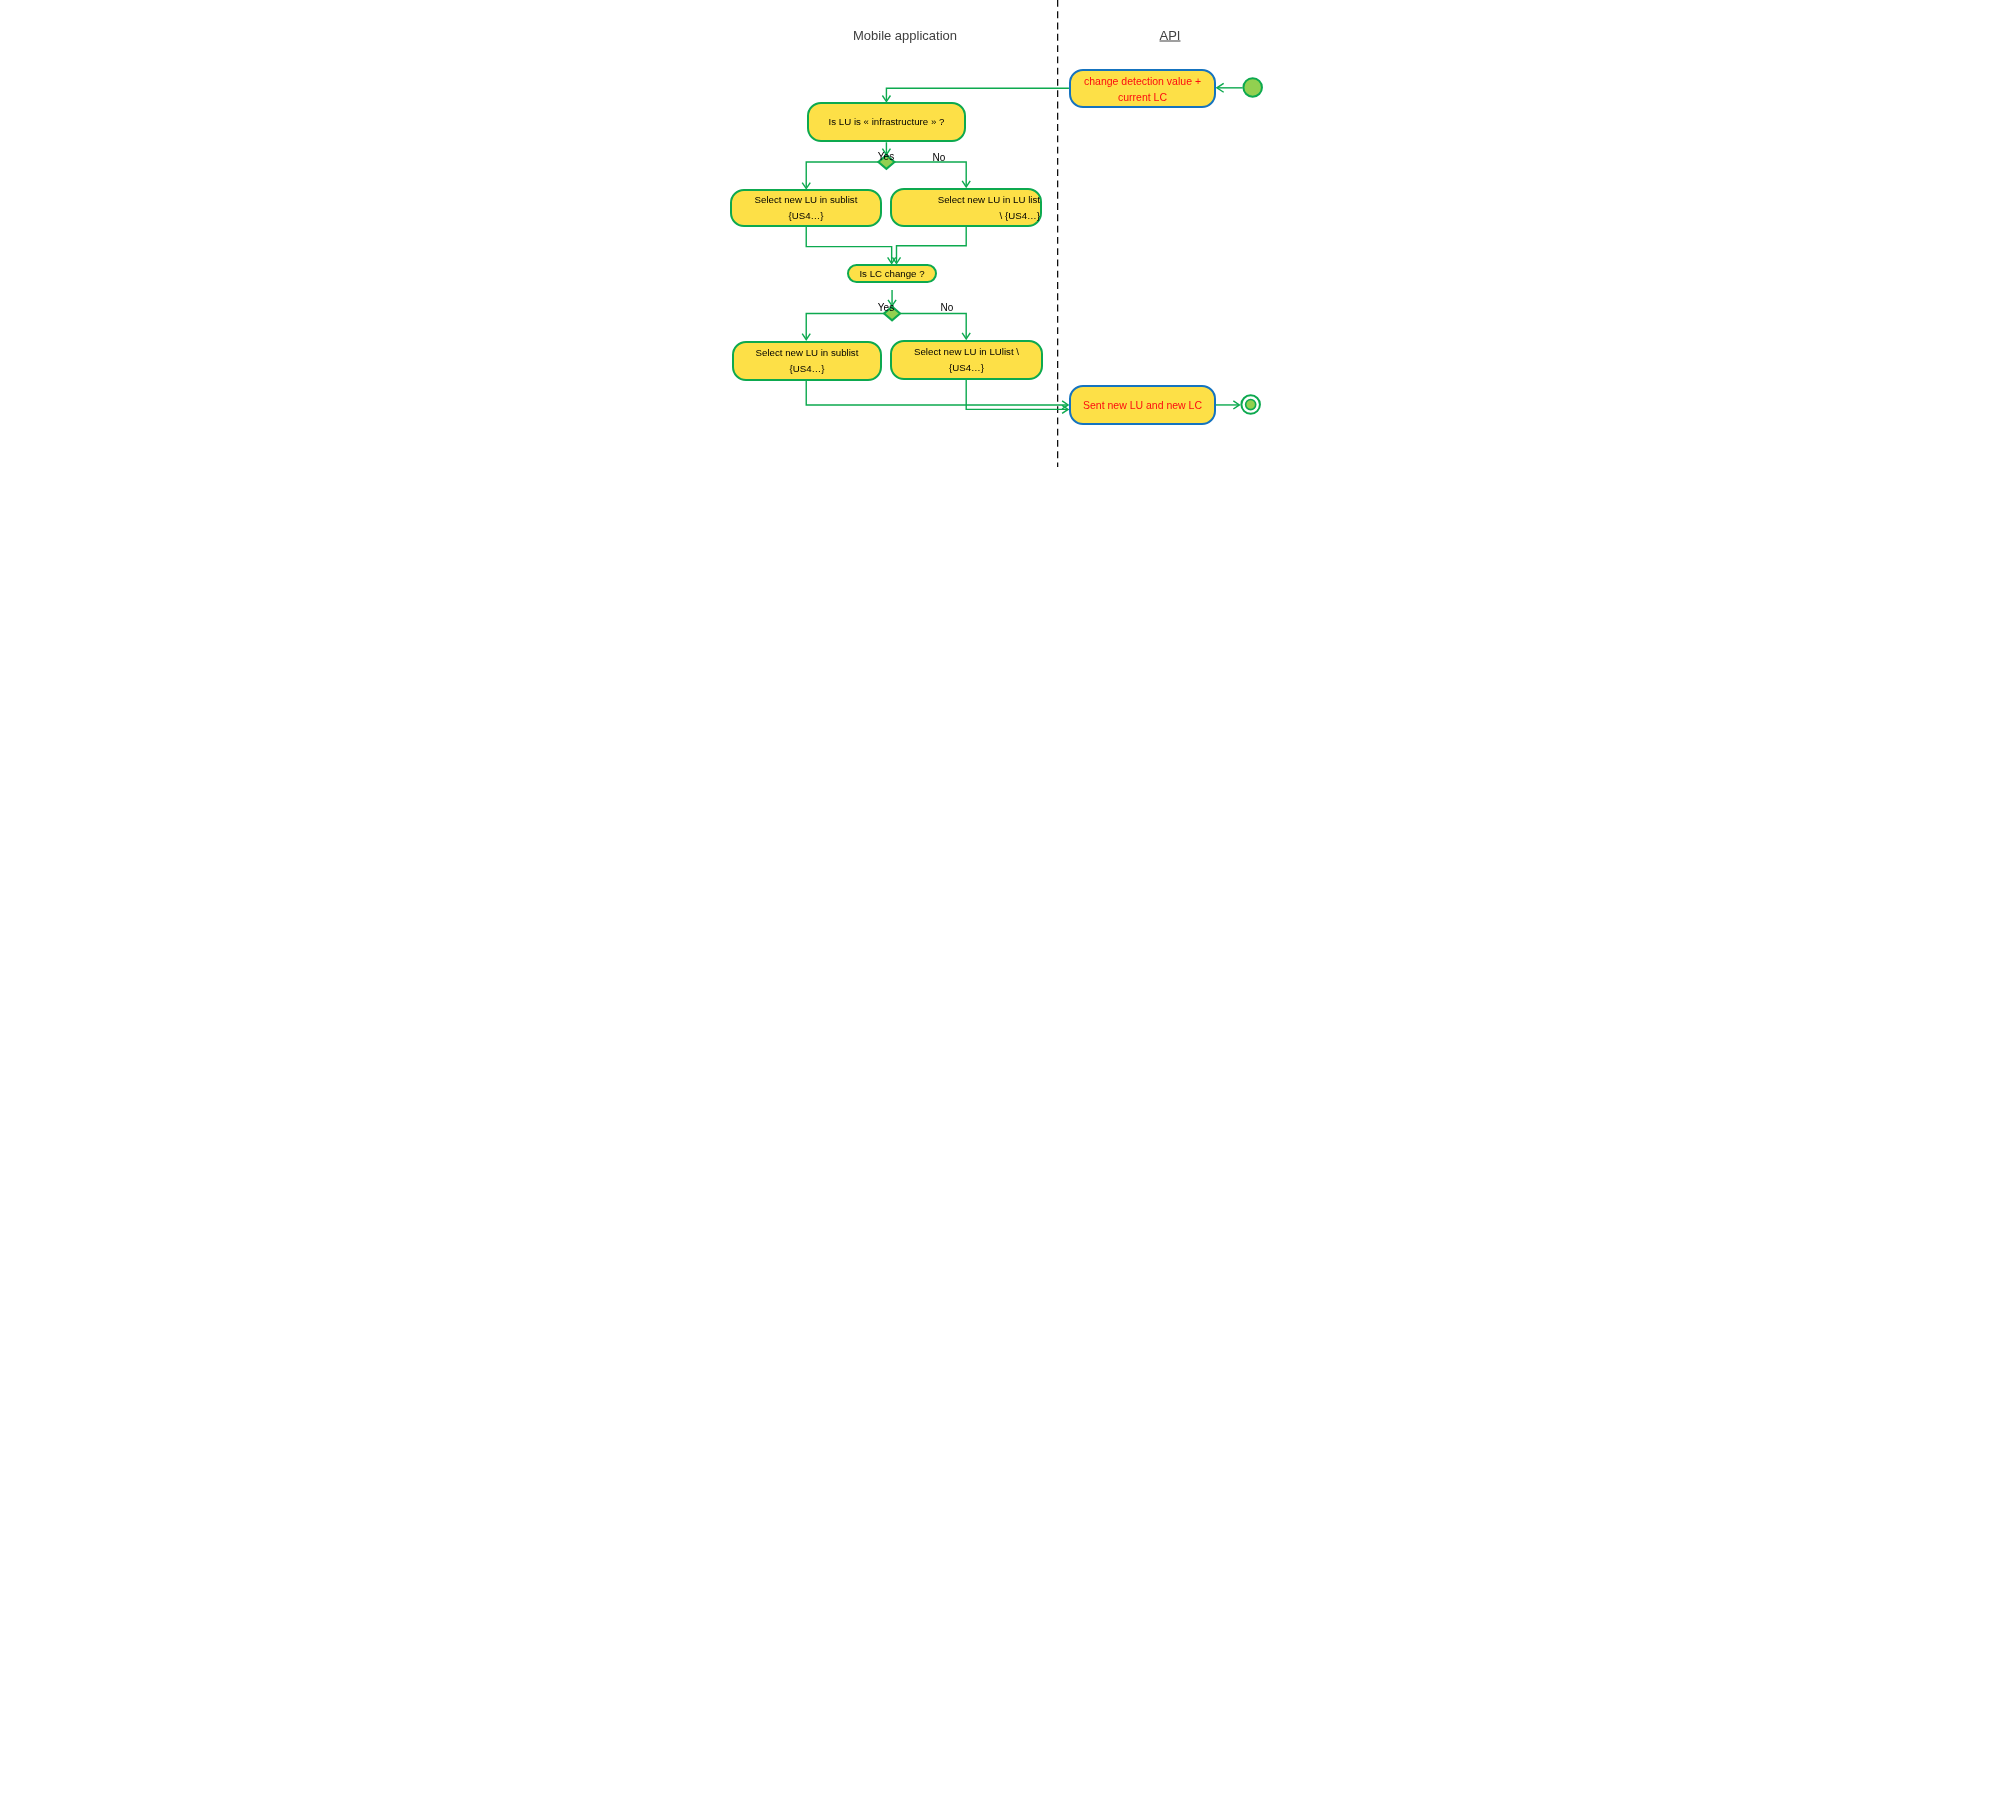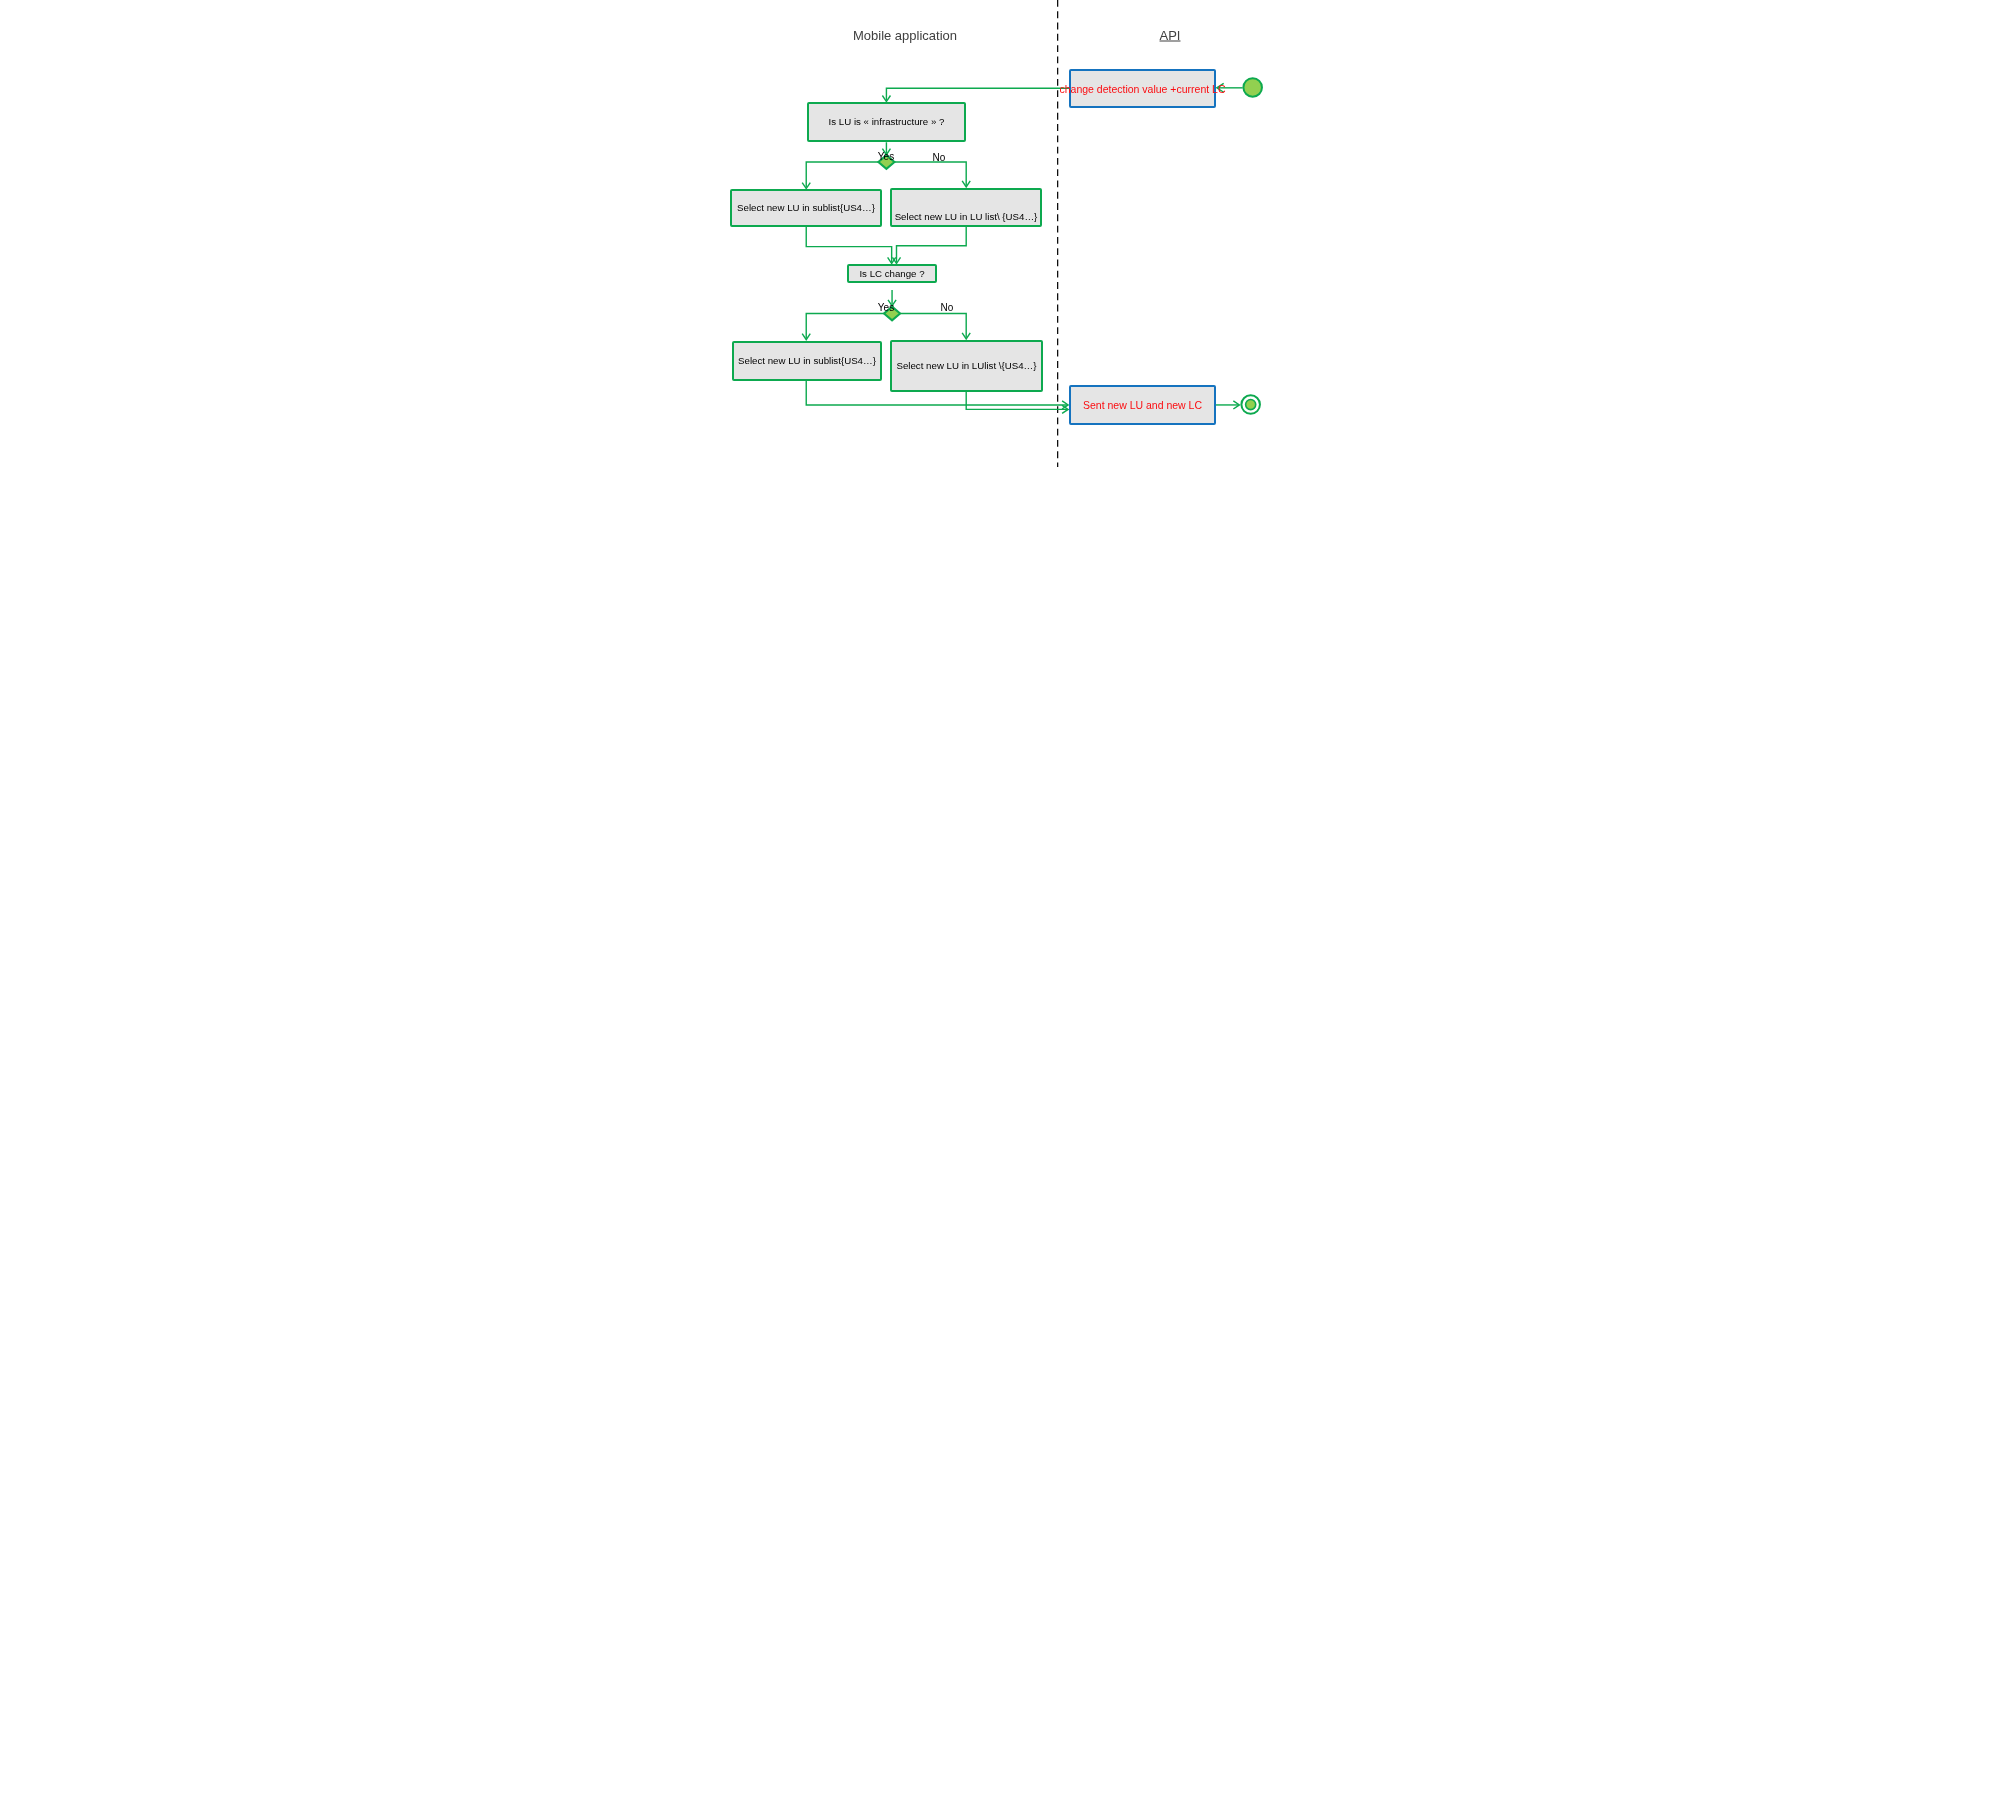--- a/index.html
+++ b/index.html
@@ -8,25 +8,25 @@
     position:relative;
     width:623px;height:467px;
     margin:0 auto;
     background:#ffffff;
     overflow:hidden;
   }
   #wires{position:absolute;left:0;top:0;width:100%;height:100%;}
   .node{
     position:absolute;
     box-sizing:border-box;
-    display:flex;flex-direction:row;
+    display:flex;flex-direction:column;
     align-items:center;justify-content:center;
     text-align:center;
-    background:#e5e5e5;
-    border-radius:2px;
+    background:#fde047;
+    border-radius:14px;
     font-size:9.7px;
     line-height:16px;
     color:#000000;
   }
   .node.green{border:2px solid #0DA94F;}
   .node.blue{border:2px solid #1573BF;color:#FB0C10;font-size:10.5px;}
   .node .ln{display:block;white-space:nowrap;}
   .lane-title{
     position:absolute;
     transform:translate(-50%,-50%);
@@ -161,21 +161,21 @@
   </div>
 
   <div class="branch-label" style="left:162px;top:307px;">Yes</div>
   <div class="branch-label" style="left:223px;top:307px;">No</div>
 
   <div class="node green" style="left:36px;top:341px;width:150px;height:40px;">
     <span class="ln">Select new LU in sublist</span>
     <span class="ln">{US4…}</span>
   </div>
 
-  <div class="node green" style="left:194px;top:340px;width:153px;height:52px;">
+  <div class="node green" style="left:194px;top:340px;width:153px;height:40px;">
     <span class="ln">Select new LU in LUlist \</span>
     <span class="ln">{US4…}</span>
   </div>
 
   <div class="node blue" style="left:373px;top:385px;width:147px;height:40px;">
     <span class="ln">Sent new LU and new LC</span>
   </div>
 
 </div>
 

